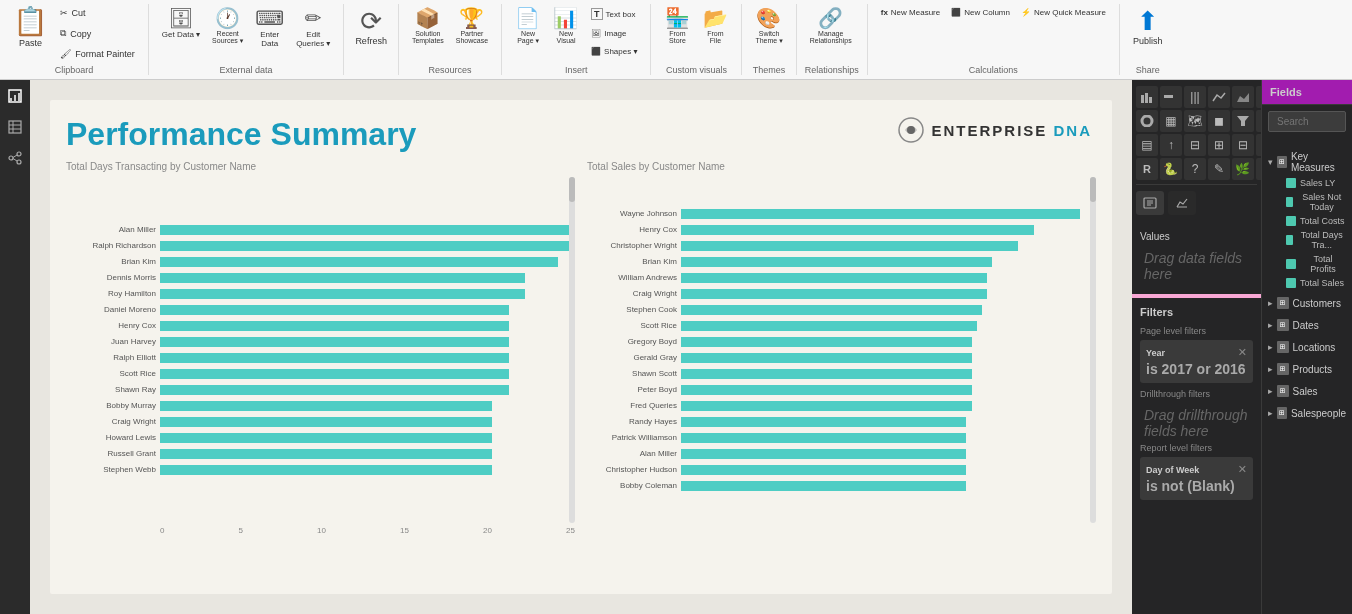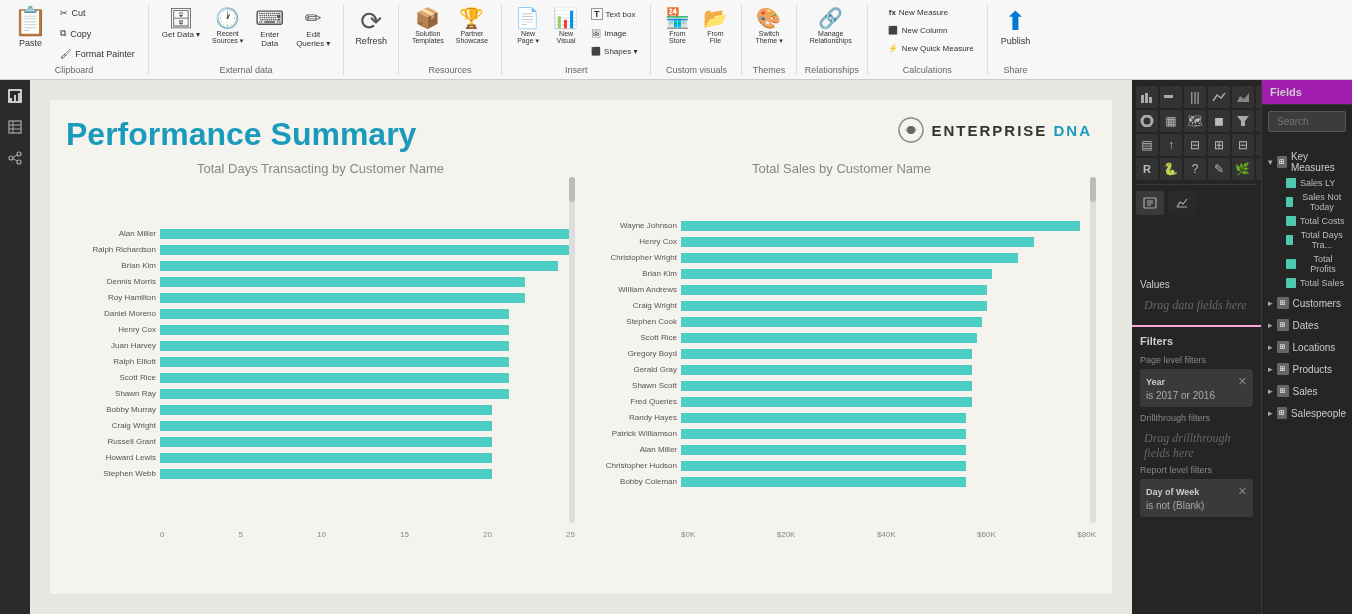--- a/index.html
+++ b/index.html
@@ -27,21 +27,21 @@
     .canvas { flex: 1; background: #e8e6e0; overflow: hidden; position: relative; padding: 20px; }
     .canvas-inner { background: #f5f3ed; width: 100%; height: 100%; border-radius: 2px; position: relative; overflow: hidden; padding: 16px; }
 
     
     .report-title { color: #1a9bbc; font-size: 32px; font-weight: bold; margin-bottom: 8px; }
     .report-logo { position: absolute; top: 16px; right: 20px; display: flex; align-items: center; gap: 6px; }
 
     
     .charts-row { display: flex; gap: 12px; margin-top: 8px; height: calc(100% - 80px); }
     .chart-container { flex: 1; background: transparent; position: relative; }
-    .chart-title { font-size: 13px; color: #888; margin-bottom: 6px; text-align: center; }
+    .chart-title { font-size: 10px; color: #888; margin-bottom: 6px; }
 
     
     .bar-chart { display: flex; flex-direction: column; gap: 2px; height: 90%; overflow: hidden; justify-content: center; }
     .bar-row { display: flex; align-items: center; gap: 4px; height: 14px; }
     .bar-label { font-size: 8px; color: #555; text-align: right; white-space: nowrap; min-width: 90px; overflow: hidden; text-overflow: ellipsis; }
     .bar-track { flex: 1; height: 10px; background: transparent; position: relative; }
     .bar-fill { height: 100%; background: #4ecdc4; }
     .bar-axis { display: flex; justify-content: space-between; padding-left: 94px; margin-top: 4px; }
     .bar-axis-label { font-size: 8px; color: #888; }
     .viz-icon { width: 22px; height: 22px; display: flex; align-items: center; justify-content: center; font-size: 12px; cursor: pointer; border-radius: 2px; color: #bbb; background: #333; }
@@ -60,25 +60,25 @@
     .field-item-name { font-size: 9px; color: #bbb; }
 
     
     .filters-section { padding: 8px; }
     .filters-title { font-size: 11px; color: #ccc; margin-bottom: 8px; font-weight: bold; }
     .filter-sublabel { font-size: 9px; color: #888; margin-bottom: 4px; }
     .filter-card { background: #3a3a3a; border-radius: 3px; padding: 6px; margin-bottom: 6px; }
     .filter-card-header { display: flex; justify-content: space-between; align-items: center; margin-bottom: 2px; }
     .filter-card-title { font-size: 9px; color: #ccc; font-weight: bold; }
     .filter-card-close { color: #888; cursor: pointer; font-size: 11px; }
-    .filter-card-value { font-size: 10px; color: #aaa; }
-    .drag-placeholder { font-size: 12px; color: #666; font-style: italic; padding: 4px; font-family: Liberation Serif, serif; }
-
-    
-    .values-section { padding: 8px; border-bottom: 2px solid #f9a8d4; margin-top: 48px; }
+    .filter-card-value { font-size: 14px; color: #aaa; font-weight: bold; }
+    .drag-placeholder { font-size: 14px; color: #666; font-style: italic; padding: 4px; }
+
+    
+    .values-section { padding: 8px; border-bottom: 4px solid #f9a8d4; }
     .values-title { font-size: 10px; color: #ccc; margin-bottom: 4px; }
 
     
     .right-panels { display: flex; width: 220px; }
     .viz-panel { width: 130px; background: #252526; border-right: 1px solid #3a3a3a; display: flex; flex-direction: column; overflow: hidden; }
     .fields-col { flex: 1; background: #252526; display: flex; flex-direction: column; overflow: hidden; }
 
     
     ::-webkit-scrollbar { width: 4px; }
     ::-webkit-scrollbar-track { background: #2a2a2a; }
@@ -227,21 +227,21 @@
         <span class="icon">🔗</span>
         <span style="font-size:7px">Manage</span>
         <span style="font-size:7px">Relationships</span>
       </button>
     </div>
     <div class="ribbon-group-label">Relationships</div>
   </div>
 
   <div class="ribbon-group">
     <div class="ribbon-items">
-      <div style="display:flex;flex-direction:column;gap:1px;margin-left:8px;">
+      <div style="display:flex;flex-direction:row;gap:1px;">
         <button class="ribbon-btn" style="flex-direction:row;gap:3px;font-size:8px">
           <span style="font-weight:bold">fx</span>
           <span>New Measure</span>
         </button>
         <button class="ribbon-btn" style="flex-direction:row;gap:3px;font-size:8px">
           <span>⬛</span>
           <span>New Column</span>
         </button>
         <button class="ribbon-btn" style="flex-direction:row;gap:3px;font-size:8px">
           <span>⚡</span>
@@ -386,27 +386,27 @@
                   <div class="bar-fill" style="width: 80%;"></div>
                 </div>
               </div>
               <div class="bar-row">
                 <div class="bar-label">Craig Wright</div>
                 <div class="bar-track">
                   <div class="bar-fill" style="width: 80%;"></div>
                 </div>
               </div>
               <div class="bar-row">
+                <div class="bar-label">Howard Lewis</div>
+                <div class="bar-track">
+                  <div class="bar-fill" style="width: 80%;"></div>
+                </div>
+              </div>
+              <div class="bar-row">
                 <div class="bar-label">Russell Grant</div>
-                <div class="bar-track">
-                  <div class="bar-fill" style="width: 80%;"></div>
-                </div>
-              </div>
-              <div class="bar-row">
-                <div class="bar-label">Howard Lewis</div>
                 <div class="bar-track">
                   <div class="bar-fill" style="width: 80%;"></div>
                 </div>
               </div>
               <div class="bar-row">
                 <div class="bar-label">Stephen Webb</div>
                 <div class="bar-track">
                   <div class="bar-fill" style="width: 80%;"></div>
                 </div>
               </div>
@@ -488,20 +488,26 @@
                   <div class="bar-fill" style="width: 70%;"></div>
                 </div>
               </div>
               <div class="bar-row">
                 <div class="bar-label">Shawn Scott</div>
                 <div class="bar-track">
                   <div class="bar-fill" style="width: 70%;"></div>
                 </div>
               </div>
               <div class="bar-row">
+                <div class="bar-label">Peter Boyd</div>
+                <div class="bar-track">
+                  <div class="bar-fill" style="width: 70%;"></div>
+                </div>
+              </div>
+              <div class="bar-row">
                 <div class="bar-label">Fred Queries</div>
                 <div class="bar-track">
                   <div class="bar-fill" style="width: 70%;"></div>
                 </div>
               </div>
               <div class="bar-row">
                 <div class="bar-label">Randy Hayes</div>
                 <div class="bar-track">
                   <div class="bar-fill" style="width: 68.75%;"></div>
                 </div>
@@ -523,27 +529,20 @@
                 <div class="bar-track">
                   <div class="bar-fill" style="width: 68.75%;"></div>
                 </div>
               </div>
               <div class="bar-row">
                 <div class="bar-label">Bobby Coleman</div>
                 <div class="bar-track">
                   <div class="bar-fill" style="width: 68.75%;"></div>
                 </div>
               </div>
-            </div>
-          <div class="bar-axis" id="bar-axis-right">
-              <span class="bar-axis-label">$0K</span>
-              <span class="bar-axis-label">$20K</span>
-              <span class="bar-axis-label">$40K</span>
-              <span class="bar-axis-label">$60K</span>
-              <span class="bar-axis-label">$80K</span>
             </div>
 
           <div style="position:absolute;right:0;top:16px;bottom:20px;width:6px;background:#ddd;border-radius:3px">
             <div style="width:100%;height:25px;background:#bbb;border-radius:3px"></div>
           </div>
         </div>
       </div>
     </div>
   </div>
 

